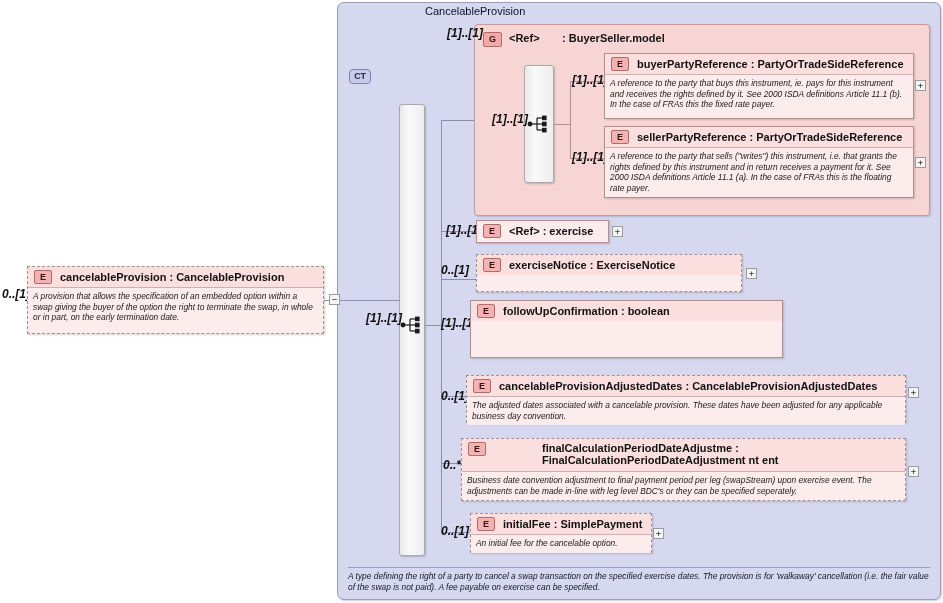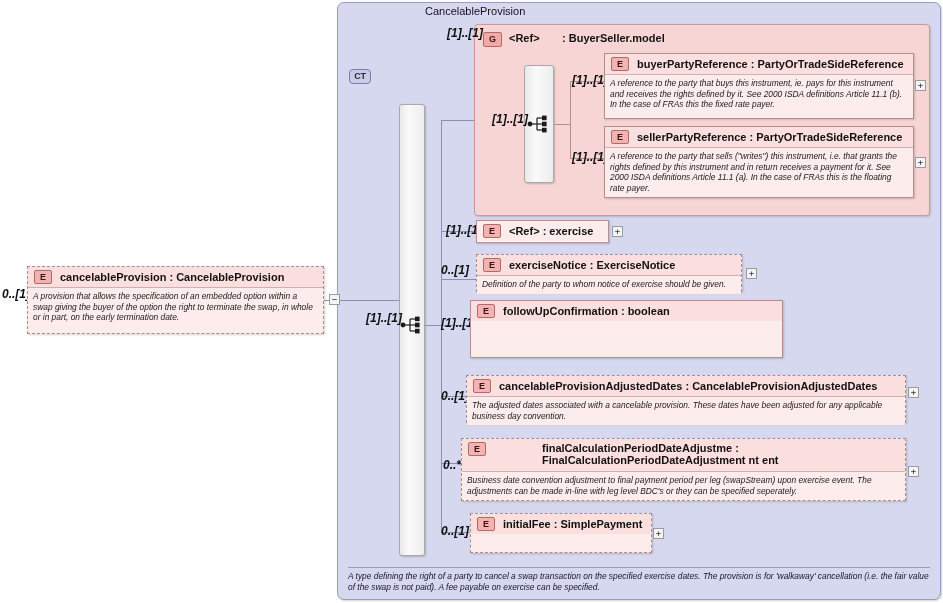--- a/index.html
+++ b/index.html
@@ -286,21 +286,20 @@
     </div>
   </div>
   <div class="abs pm" style="left:612px; top:226px;">+</div>
 
   <div class="abs card" style="left:441px; top:263px;">0..[1]</div>
   <div class="abs ebox dashed" style="left:476px; top:254px; width:266px; height:38px;">
     <div class="hdr">
       <span class="e-badge">E</span>
       <span class="e-name">exerciseNotice : ExerciseNotice</span>
     </div>
-    <div class="doc">Definition of the party to whom notice of exercise should be given.</div>
   </div>
   <div class="abs pm" style="left:746px; top:268px;">+</div>
 
   <div class="abs card" style="left:441px; top:316px;">[1]..[1]</div>
   <div class="abs ebox solid" style="left:470px; top:300px; width:313px; height:58px;">
     <div class="hdr">
       <span class="e-badge">E</span>
       <span class="e-name">followUpConfirmation : boolean</span>
     </div>
   </div>
@@ -325,18 +324,19 @@
     <div class="doc">Business date convention adjustment to final payment period per leg (swapStream) upon exercise event. The adjustments can be made in-line with leg level BDC's or they can be specified seperately.</div>
   </div>
   <div class="abs pm" style="left:908px; top:466px;">+</div>
 
   <div class="abs card" style="left:441px; top:524px;">0..[1]</div>
   <div class="abs ebox dashed" style="left:470px; top:513px; width:182px; height:40px;">
     <div class="hdr">
       <span class="e-badge">E</span>
       <span class="e-name">initialFee : SimplePayment</span>
     </div>
+    <div class="doc">An initial fee for the cancelable option.</div>
   </div>
   <div class="abs pm" style="left:653px; top:528px;">+</div>
 
   <div class="abs ct-doc">A type defining the right of a party to cancel a swap transaction on the specified exercise dates. The provision is for 'walkaway' cancellation (i.e. the fair value of the swap is not paid). A fee payable on exercise can be specified.</div>
 
 </div>
 
 </body></html>

